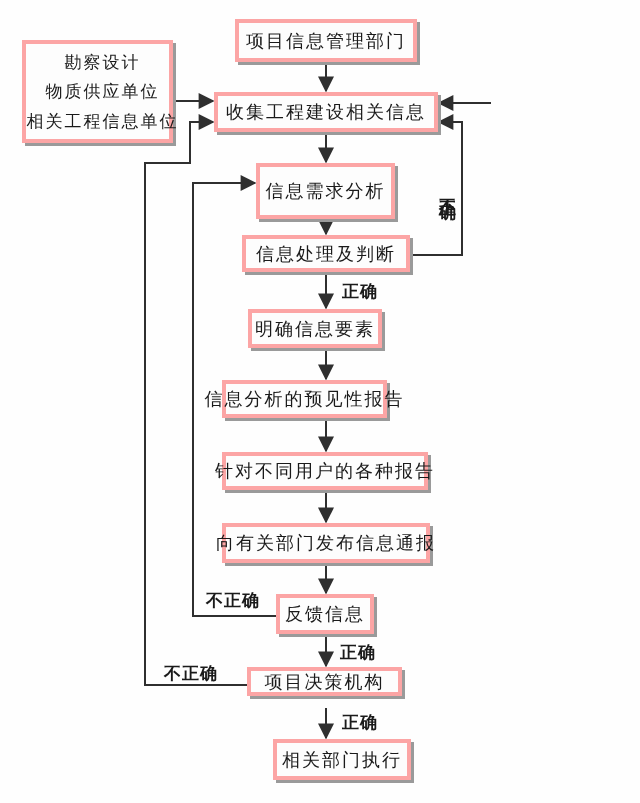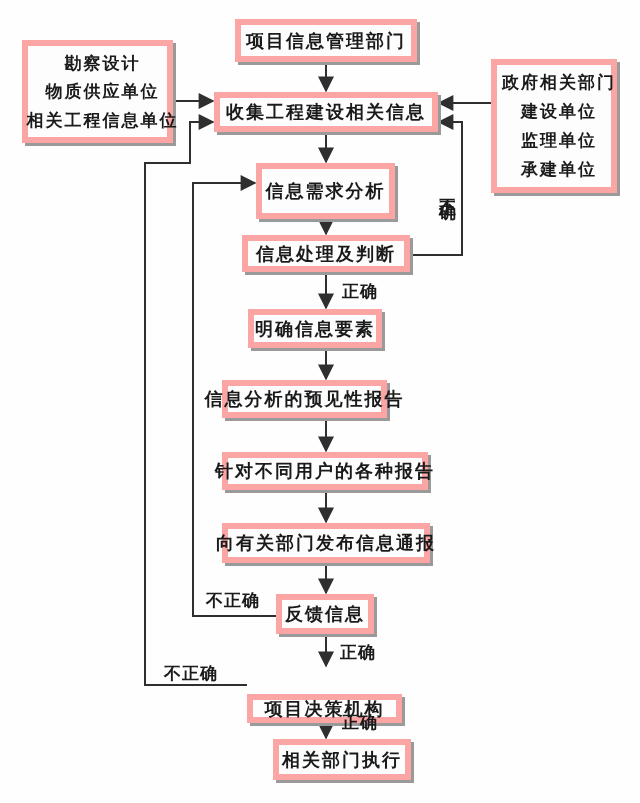--- a/index.html
+++ b/index.html
@@ -13,27 +13,27 @@
     overflow: hidden;
   }
   #edges {
     position: absolute;
     left: 0; top: 0;
     width: 640px; height: 803px;
   }
   .box {
     position: absolute;
     box-sizing: border-box;
-    border: 6px solid #fca5a5;
+    border: 4px solid #fca5a5;
     background: #fdfdfd;
     box-shadow: 3px 3px 0 #9a9a9a;
     display: flex;
     align-items: center;
     justify-content: center;
-    font-weight: bold;
+    font-weight: normal;
     font-size: 18px;
     letter-spacing: 2px;
     white-space: nowrap;
   }
   .box.multi {
     flex-direction: column;
     justify-content: space-evenly;
     align-items: center;
     font-size: 17px;
     padding-left: 10px;
@@ -55,21 +55,21 @@
   #box-left-src  { left: 22px;  top: 40px;  width: 151px; height: 103px; }
   #box-right-src { left: 491px; top: 59px;  width: 126px; height: 134px; }
   #box-collect   { left: 214px; top: 92px;  width: 224px; height: 40px; }
   #box-demand    { left: 256px; top: 163px; width: 139px; height: 56px; }
   #box-process   { left: 242px; top: 235px; width: 168px; height: 37px; }
   #box-clarify   { left: 248px; top: 309px; width: 134px; height: 39px; }
   #box-predict   { left: 222px; top: 380px; width: 165px; height: 38px; }
   #box-reports   { left: 222px; top: 452px; width: 206px; height: 38px; }
   #box-publish   { left: 222px; top: 523px; width: 208px; height: 40px; }
   #box-feedback  { left: 276px; top: 594px; width: 98px;  height: 40px; }
-  #box-decision  { left: 247px; top: 667px; width: 155px; height: 29px; margin-top: 27px; }
+  #box-decision  { left: 247px; top: 667px; width: 155px; height: 29px; }
   #box-execute   { left: 257px; top: 739px; width: 138px; height: 41px; margin-left: 16px; }
 
   
   #lbl-correct-1 { left: 342px; top: 280px; }
   #lbl-correct-2 { left: 340px; top: 641px; }
   #lbl-correct-3 { left: 342px; top: 711px; }
   #lbl-incorrect-process  { left: 436px; top: 185px; }
   #lbl-incorrect-feedback { left: 206px; top: 589px; }
   #lbl-incorrect-decision { left: 164px; top: 662px; }
 </style>
@@ -106,26 +106,20 @@
   <div class="box" id="box-top">
     <span>项目信息管理部门</span>
   </div>
 
   <div class="box multi" id="box-left-src">
     <span>勘察设计</span>
     <span>物质供应单位</span>
     <span>相关工程信息单位</span>
   </div>
 
-  <div class="box multi" id="box-right-src">
-    <span>政府相关部门</span>
-    <span>建设单位</span>
-    <span>监理单位</span>
-    <span>承建单位</span>
-  </div>
 
   <div class="box" id="box-collect">
     <span>收集工程建设相关信息</span>
   </div>
 
   <div class="box" id="box-demand">
     <span>信息需求分析</span>
   </div>
 
   <div class="box" id="box-process">

